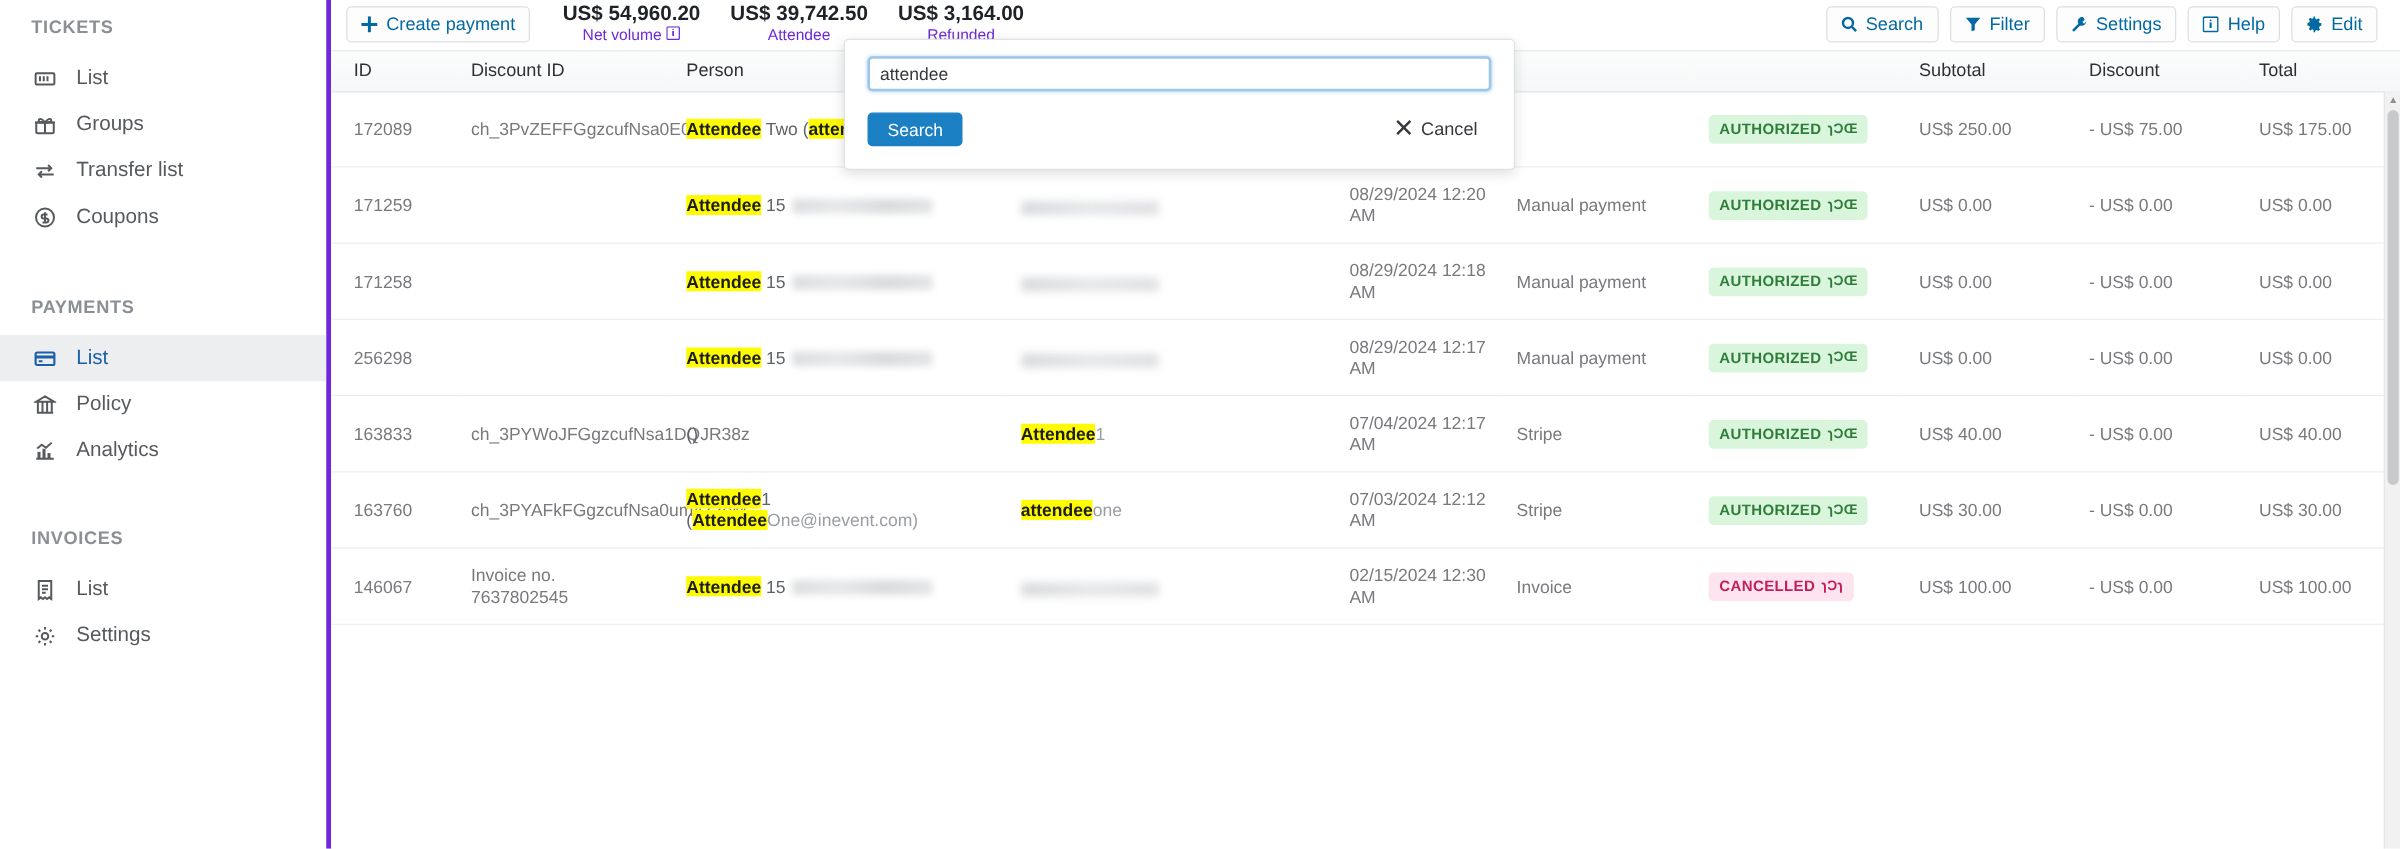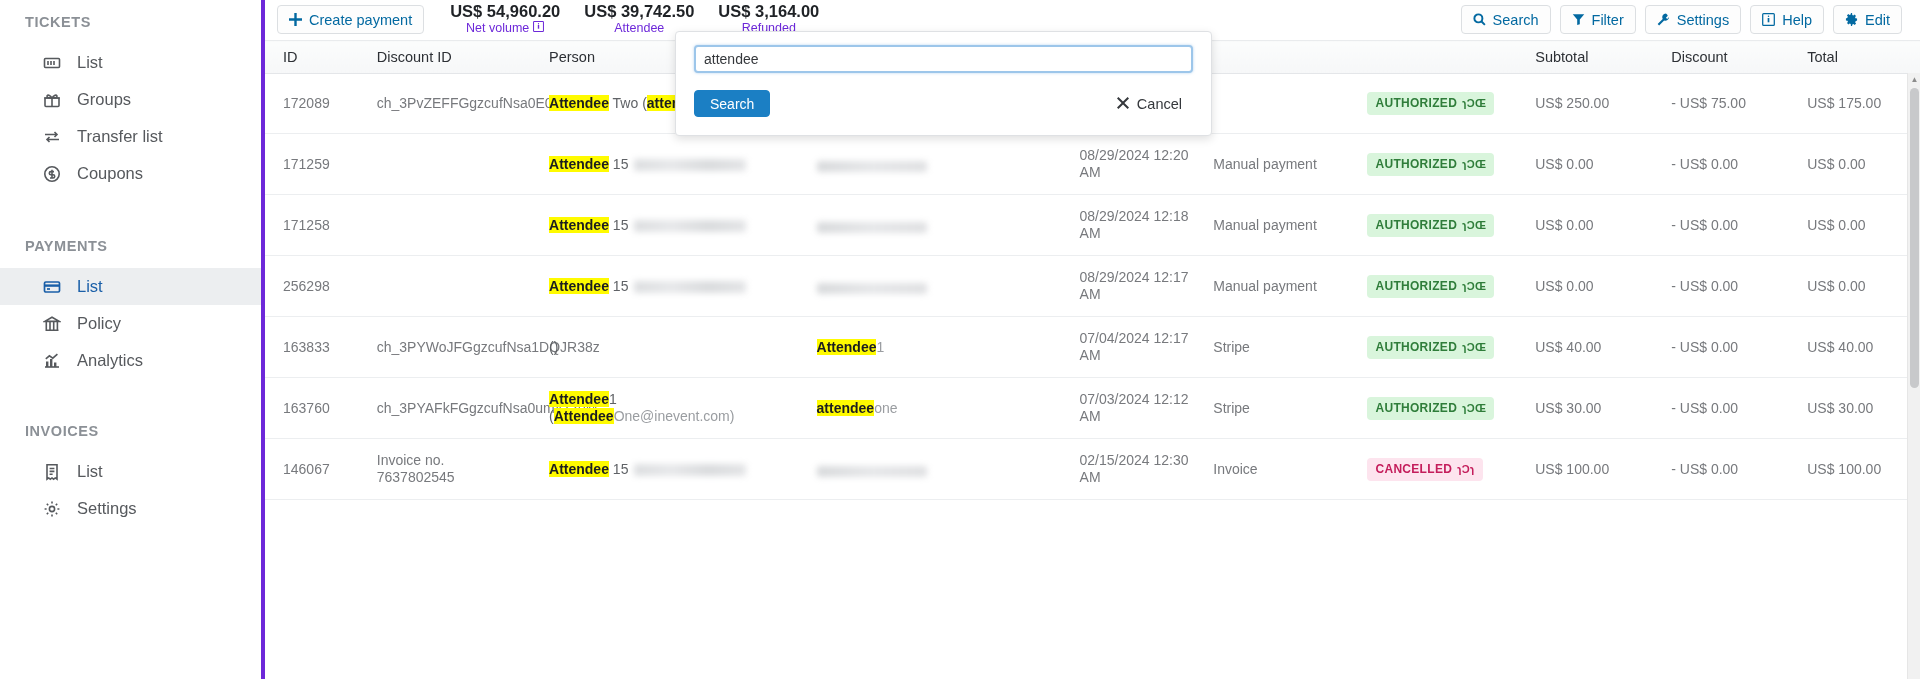--- a/index.html
+++ b/index.html
@@ -20,21 +20,21 @@
     overflow: hidden;
   }
   .nav-section-title {
     font-size: 14.5px; font-weight: 700; color: #8b9096;
     letter-spacing: .55px; padding: 0 0 0 25px; margin-bottom: 14px;
   }
   .nav-section { margin-bottom: 46px; }
   .nav-section.tight { margin-bottom: 44px; }
   .nav-item {
     display: flex; align-items: center; gap: 15px;
-    height: 37px; padding-left: 42px; color: #56595d;
+    height: 37px; padding-left: 26px; color: #56595d;
     font-size: 16.5px; cursor: pointer;
   }
   .nav-item .nav-ico {
     width: 20px; height: 20px; display: flex;
     align-items: center; justify-content: center; color: #56595d; flex: 0 0 20px;
   }
   .nav-item.active { background: #eceef0; color: #1a5fa8; }
   .nav-item.active .nav-ico { color: #1a5fa8; }
   .nav-item.active .nav-label { color: #1a5fa8; }
 

